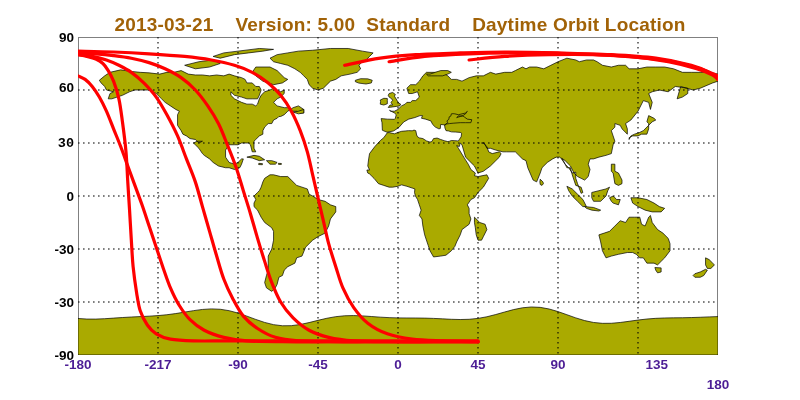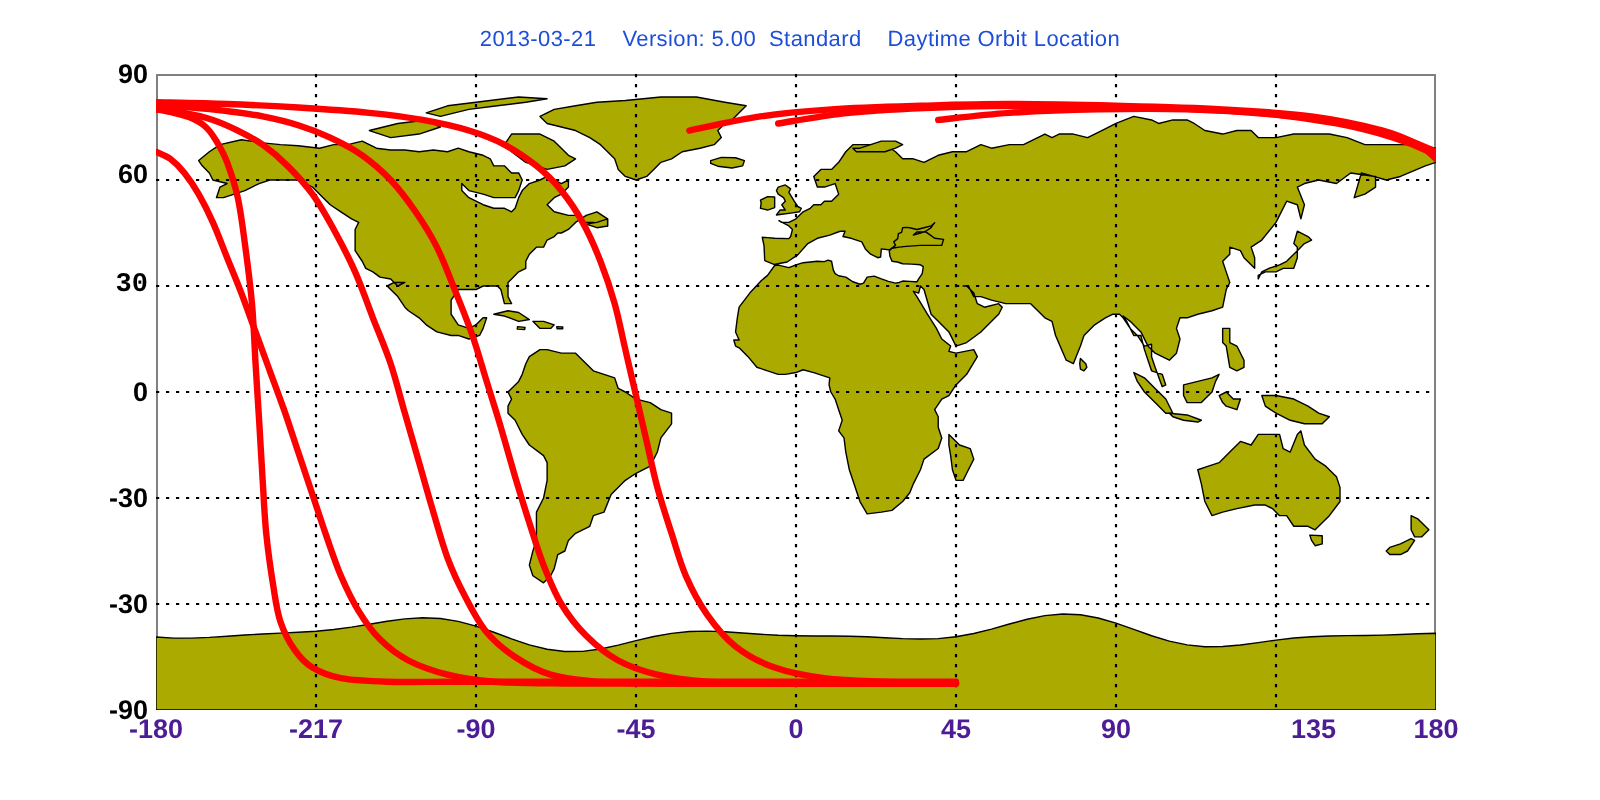--- a/index.html
+++ b/index.html
@@ -2,21 +2,21 @@
 <html><head>
 <meta charset="utf-8">
 <style>
   html,body{margin:0;padding:0;background:#ffffff;}
   body{width:800px;height:400px;overflow:hidden;
        font-family:"Liberation Sans", sans-serif;}
   #root{position:relative;width:800px;height:400px;background:#ffffff;}
 
   #title{
     position:absolute;left:0;top:14px;width:800px;text-align:center;
-    font-size:11px;font-weight:normal;color:#1d4ed8;letter-spacing:0.2px;
+    font-size:19px;font-weight:bold;color:#a16207;letter-spacing:0.2px;
     white-space:pre;
   }
 
   #plotwrap{position:absolute;left:78px;top:37px;width:640px;height:318px;}
   #plot{position:absolute;inset:0;background:#ffffff;
         border:1.6px solid #808080;box-sizing:border-box;}
   #svgmap{position:absolute;left:0;top:0;width:640px;height:318px;display:block;}
 
   .ylab{
     position:absolute;right:0;text-align:right;width:36px;
@@ -51,21 +51,21 @@
 
   <div id="xlabels">
     <div class="xlab" style="left:0px;">-180</div>
     <div class="xlab" style="left:80px;">-217</div>
     <div class="xlab" style="left:160px;">-90</div>
     <div class="xlab" style="left:240px;">-45</div>
     <div class="xlab" style="left:320px;">0</div>
     <div class="xlab" style="left:400px;">45</div>
     <div class="xlab" style="left:480px;">90</div>
     <div class="xlab" style="left:560px;text-align:right;">135</div>
-    <div class="xlab" style="left:640px;">180</div>
+    <div class="xlab" style="left:640px;margin-top:20px;">180</div>
   </div>
 
   <div id="plotwrap">
     <div id="plot"></div>
     <svg id="svgmap" viewBox="0 0 640 318" preserveAspectRatio="none">
       <g id="land-layer">
           <path d="M303.11 81.62 L304.00 85.68 L304.36 93.28 L308.98 95.22 L315.56 93.99 L320.89 90.45 L325.69 84.98 L330.67 82.15 L336.89 80.56 L342.04 78.62 L344.53 78.62 L343.47 81.27 L347.56 82.15 L352.89 83.92 L354.67 87.45 L357.33 90.10 L360.89 91.87 L362.31 91.51 L362.67 87.45 L367.11 87.98 L368.00 87.10 L371.56 86.57 L375.11 86.21 L382.22 85.68 L387.56 85.68 L392.89 85.68 L393.78 82.68 L389.33 82.15 L386.67 80.21 L384.89 78.97 L380.44 78.97 L378.67 80.56 L382.22 79.50 L384.89 78.62 L387.56 76.85 L388.44 75.44 L389.33 74.38 L387.56 75.97 L384.00 76.85 L380.44 77.73 L376.89 76.85 L375.11 76.67 L373.33 76.85 L372.80 79.15 L371.20 79.85 L370.84 82.33 L368.89 83.92 L369.78 85.68 L366.58 87.98 L366.93 90.98 L368.00 93.63 L370.67 93.99 L373.33 94.87 L377.78 95.05 L382.22 95.40 L383.64 96.28 L383.11 99.82 L381.33 102.47 L380.44 103.88 L379.56 103.88 L376.89 103.70 L373.33 103.53 L371.56 104.23 L369.78 104.59 L366.22 103.70 L362.67 102.47 L359.11 101.05 L355.56 101.58 L353.78 104.59 L352.00 105.12 L348.44 103.88 L344.89 101.58 L341.33 100.88 L339.56 99.82 L338.67 98.05 L337.78 93.63 L336.00 93.10 L334.22 93.81 L330.67 93.63 L327.11 93.99 L323.56 94.34 L320.00 95.40 L316.44 96.81 L311.11 95.58 L309.33 95.75 L305.78 100.70 L302.58 103.35 L296.89 109.53 L291.56 116.60 L290.67 121.90 L289.78 128.97 L291.56 133.03 L288.89 133.03 L289.78 136.03 L291.56 136.92 L293.33 138.68 L296.00 141.33 L300.44 146.63 L305.78 148.40 L311.11 150.17 L314.67 150.17 L320.00 149.28 L323.56 147.87 L328.89 149.28 L334.22 151.05 L336.89 151.93 L336.53 155.47 L337.42 159.00 L339.56 162.53 L341.33 167.83 L343.11 173.13 L341.33 178.43 L344.00 181.97 L344.89 189.03 L346.67 197.87 L350.22 208.47 L352.00 213.77 L355.56 219.95 L362.67 219.07 L368.00 218.18 L373.33 213.77 L376.89 209.35 L378.67 204.93 L382.22 197.87 L384.00 192.57 L391.11 187.27 L392.89 181.97 L391.11 176.67 L391.11 171.37 L389.33 167.83 L392.89 162.53 L396.44 160.77 L400.00 155.47 L405.33 150.17 L410.67 141.33 L408.89 137.80 L400.00 139.57 L396.44 138.68 L397.33 136.03 L392.89 132.50 L390.22 127.20 L385.78 120.13 L380.44 111.30 L378.67 108.65 L381.33 109.53 L382.22 106.00 L384.00 107.77 L387.56 120.13 L391.11 123.67 L396.44 128.97 L400.00 136.03 L405.33 134.27 L412.44 128.97 L417.78 123.67 L421.33 120.13 L423.11 116.60 L421.33 114.83 L414.22 116.60 L410.67 114.83 L408.89 109.53 L405.33 106.00 L403.56 106.00 L406.22 106.00 L408.89 111.30 L412.44 111.30 L417.78 113.07 L421.33 113.95 L424.89 114.83 L428.44 114.83 L432.00 114.83 L437.33 114.83 L440.89 118.37 L444.44 121.90 L448.00 123.67 L449.78 130.73 L455.11 143.10 L458.67 144.87 L462.22 136.03 L464.00 130.73 L469.33 125.43 L474.67 121.90 L478.22 120.13 L481.78 120.13 L483.56 121.90 L487.11 127.20 L490.67 130.73 L494.22 136.03 L497.78 135.15 L497.78 141.33 L499.56 146.63 L503.11 156.35 L504.89 155.47 L503.11 150.17 L497.78 148.40 L496.00 143.10 L494.22 137.80 L492.44 130.73 L488.89 130.73 L487.11 127.20 L485.33 123.67 L483.56 121.02 L487.11 123.67 L492.44 128.97 L496.00 136.03 L499.56 139.57 L503.11 141.33 L506.67 143.10 L510.22 139.57 L512.00 132.50 L510.22 127.20 L512.00 121.90 L515.56 121.90 L520.89 120.13 L528.00 118.37 L533.33 116.60 L535.11 107.77 L536.89 104.23 L535.11 98.93 L533.33 93.63 L536.89 90.10 L536.89 86.57 L542.22 88.33 L544.00 91.87 L549.33 97.17 L549.33 91.87 L547.56 86.57 L552.89 83.03 L560.00 74.20 L565.33 63.60 L570.67 65.37 L572.44 72.43 L574.22 65.37 L570.67 56.53 L574.22 54.77 L581.33 53.00 L590.22 54.77 L597.33 49.47 L609.78 51.23 L609.78 56.53 L604.44 60.07 L599.11 61.83 L602.67 49.47 L615.11 53.00 L622.22 51.23 L634.67 45.93 L640.00 44.17 L640.00 37.10 L631.11 35.33 L622.22 35.33 L613.33 35.33 L604.44 35.33 L595.56 31.80 L586.67 30.03 L577.78 30.03 L568.89 30.03 L560.00 31.80 L551.11 31.80 L547.56 28.27 L540.44 28.27 L533.33 30.03 L524.44 28.27 L519.11 24.73 L515.56 22.97 L508.44 22.97 L501.33 24.73 L497.78 22.97 L488.89 21.20 L480.00 24.73 L472.89 28.27 L465.78 31.80 L458.67 30.03 L451.56 30.03 L448.00 31.80 L444.44 30.03 L440.89 31.80 L437.33 33.57 L433.78 35.33 L426.67 35.33 L417.78 37.10 L412.44 35.33 L405.33 38.87 L398.22 38.87 L391.11 40.63 L384.00 44.17 L378.67 42.40 L373.33 42.40 L369.78 38.87 L364.44 35.33 L357.33 35.33 L352.00 35.33 L348.44 35.33 L344.89 38.87 L341.33 44.17 L337.78 47.70 L332.44 47.70 L328.89 51.23 L330.67 56.53 L334.22 56.53 L339.56 54.77 L341.33 60.07 L337.78 63.60 L334.22 63.60 L332.44 65.37 L328.89 65.37 L327.11 67.13 L323.56 68.90 L320.00 72.43 L316.44 74.20 L312.89 74.20 L311.47 73.32 L316.44 75.97 L318.22 77.73 L317.33 81.27 L316.44 82.33 L309.33 82.15 L305.78 81.80 L303.11 81.62 Z" fill="#AAAA00" stroke="#000000" stroke-width="0.7" stroke-linejoin="round"></path>
           <path d="M352.00 37.10 L357.33 35.33 L362.67 33.57 L369.78 33.57 L373.33 35.33 L369.78 37.10 L364.44 38.87 L359.11 38.87 L353.78 38.87 L350.22 38.87 L348.44 37.10 L352.00 37.10 Z" fill="#AAAA00" stroke="#000000" stroke-width="0.7" stroke-linejoin="round"></path>
           <path d="M311.11 56.53 L314.67 55.47 L317.33 57.42 L316.44 59.18 L319.11 63.60 L320.89 66.25 L322.67 67.13 L321.78 68.90 L318.22 69.43 L312.89 70.14 L310.22 70.49 L312.00 68.02 L314.67 68.02 L312.89 65.37 L314.67 63.60 L313.78 61.83 L311.11 60.07 L310.22 58.30 L311.11 56.53 Z" fill="#AAAA00" stroke="#000000" stroke-width="0.7" stroke-linejoin="round"></path>
           <path d="M302.22 63.07 L305.78 61.30 L309.33 61.48 L309.33 63.60 L309.33 66.78 L305.78 68.02 L302.22 67.13 L302.58 64.48 L302.22 63.07 Z" fill="#AAAA00" stroke="#000000" stroke-width="0.7" stroke-linejoin="round"></path>

